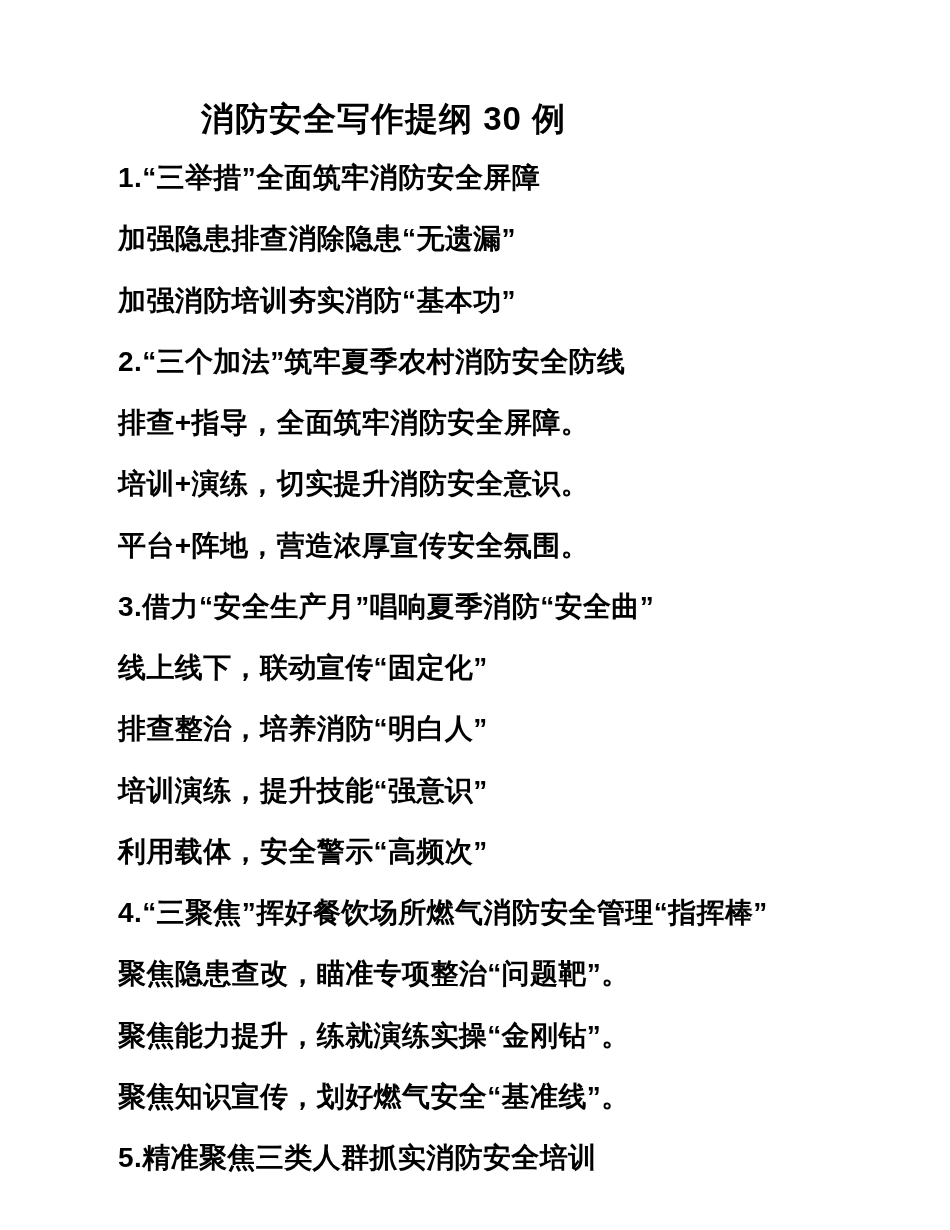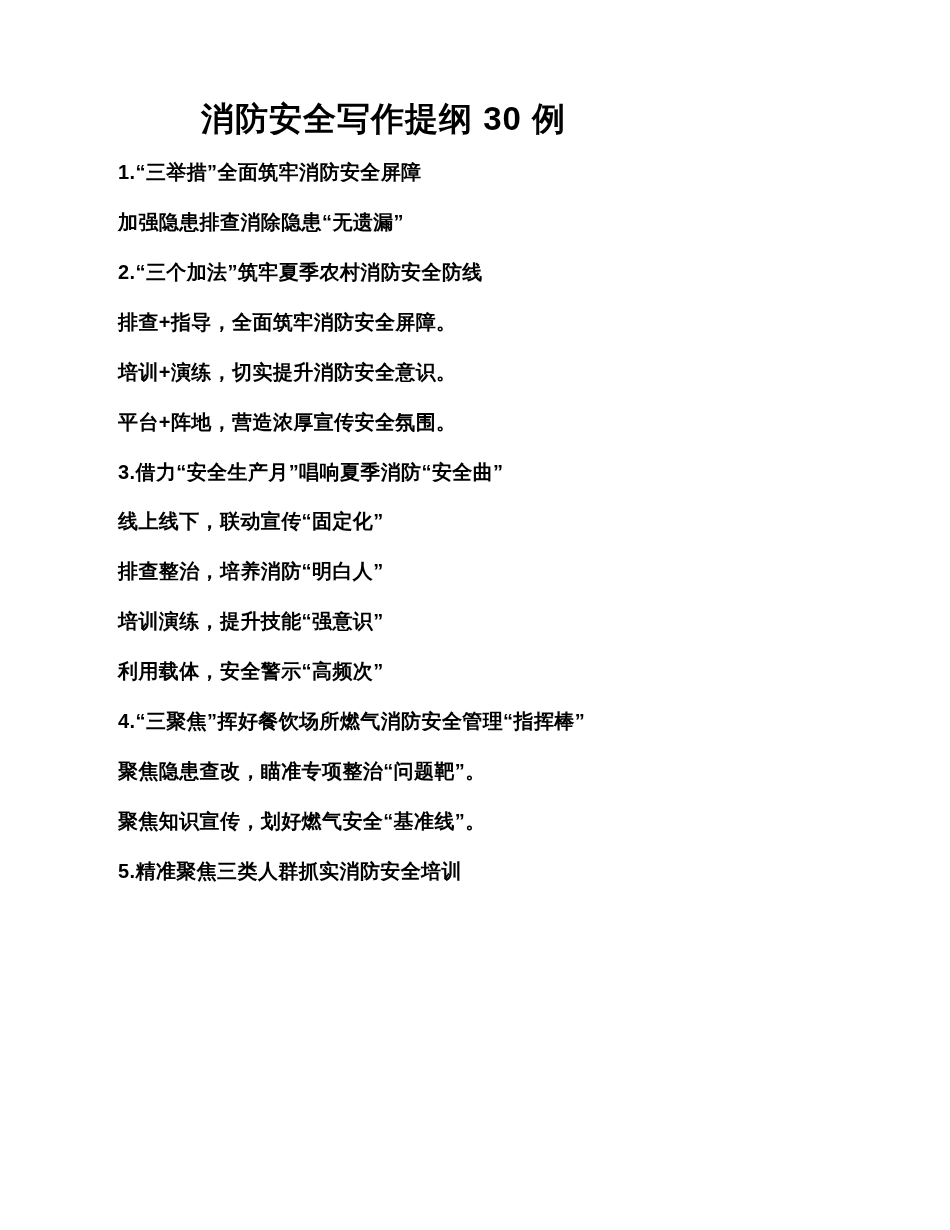--- a/index.html
+++ b/index.html
@@ -26,46 +26,48 @@
     font-weight: bold;
     text-align: center;
     letter-spacing: 1px;
     margin: 0 0 16px 0;
     line-height: 1.4;
   }
   .body-block {
     margin-top: 6px;
   }
   .para {
-    font-size: 20px;
+    font-size: 28px;
     font-weight: bold;
     line-height: 1.42;
     margin: 0 0 21.5px 0;
     letter-spacing: 0.4px;
     white-space: nowrap;
   }
   .para:last-child {
     margin-bottom: 3px;
   }
 </style>
 </head>
 <body>
 
 <div class="page">
   <h1 class="doc-title">消防安全写作提纲 30 例</h1>
   <div class="body-block">
     <p class="para">1.“三举措”全面筑牢消防安全屏障</p>
     <p class="para">加强隐患排查消除隐患“无遗漏”</p>
+    <p class="para">加强消防培训夯实消防“基本功”</p>
     <p class="para">2.“三个加法”筑牢夏季农村消防安全防线</p>
     <p class="para">排查+指导，全面筑牢消防安全屏障。</p>
     <p class="para">培训+演练，切实提升消防安全意识。</p>
     <p class="para">平台+阵地，营造浓厚宣传安全氛围。</p>
     <p class="para">3.借力“安全生产月”唱响夏季消防“安全曲”</p>
     <p class="para">线上线下，联动宣传“固定化”</p>
     <p class="para">排查整治，培养消防“明白人”</p>
     <p class="para">培训演练，提升技能“强意识”</p>
     <p class="para">利用载体，安全警示“高频次”</p>
     <p class="para">4.“三聚焦”挥好餐饮场所燃气消防安全管理“指挥棒”</p>
     <p class="para">聚焦隐患查改，瞄准专项整治“问题靶”。</p>
+    <p class="para">聚焦能力提升，练就演练实操“金刚钻”。</p>
     <p class="para">聚焦知识宣传，划好燃气安全“基准线”。</p>
     <p class="para">5.精准聚焦三类人群抓实消防安全培训</p>
   </div>
 </div>
 
 </body></html>

